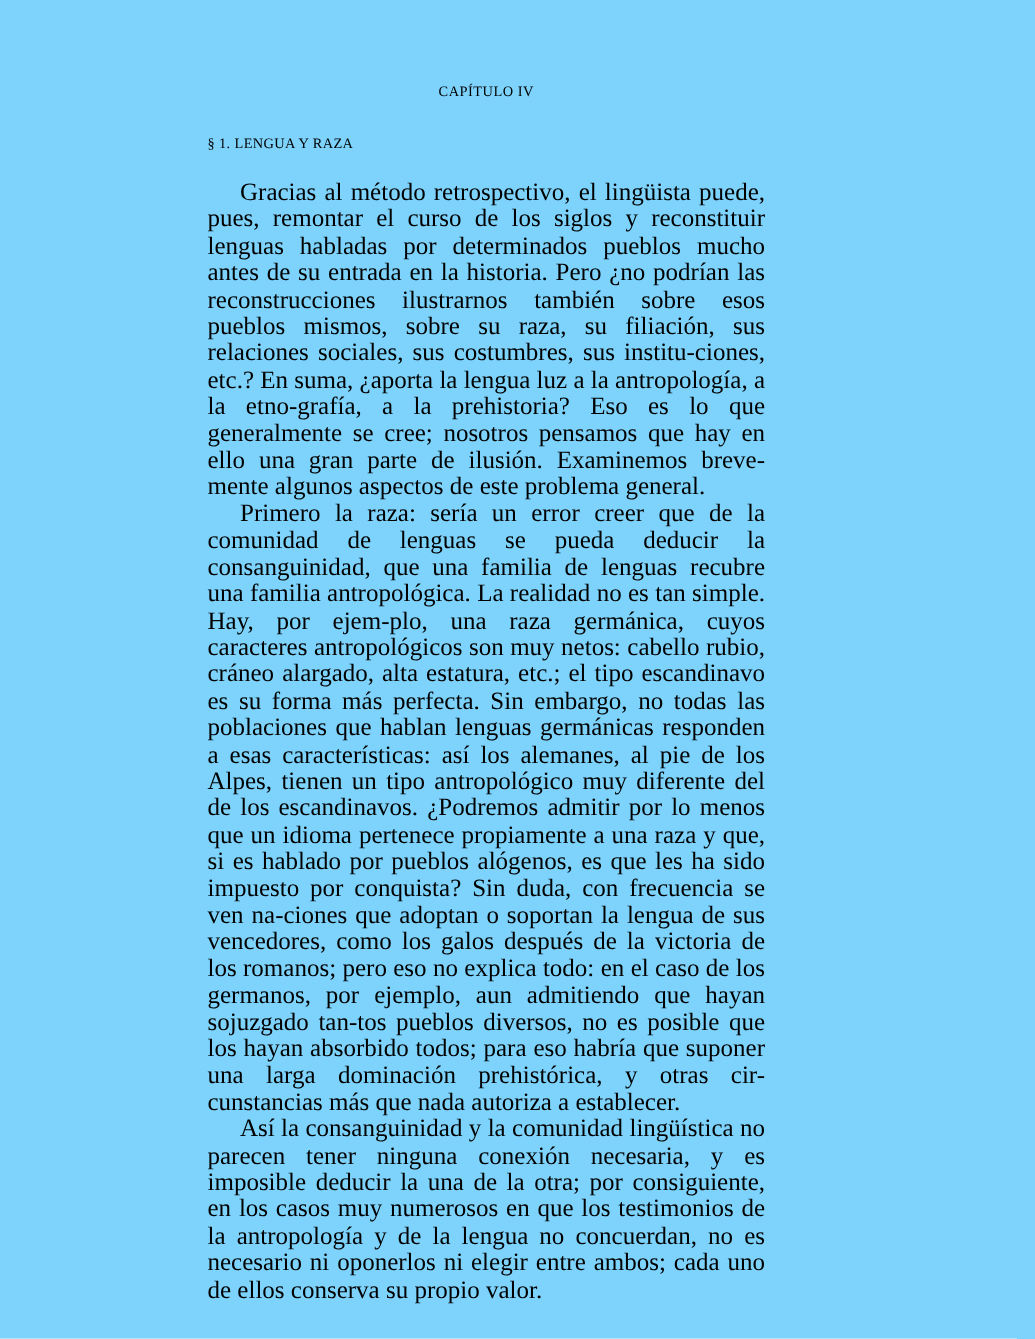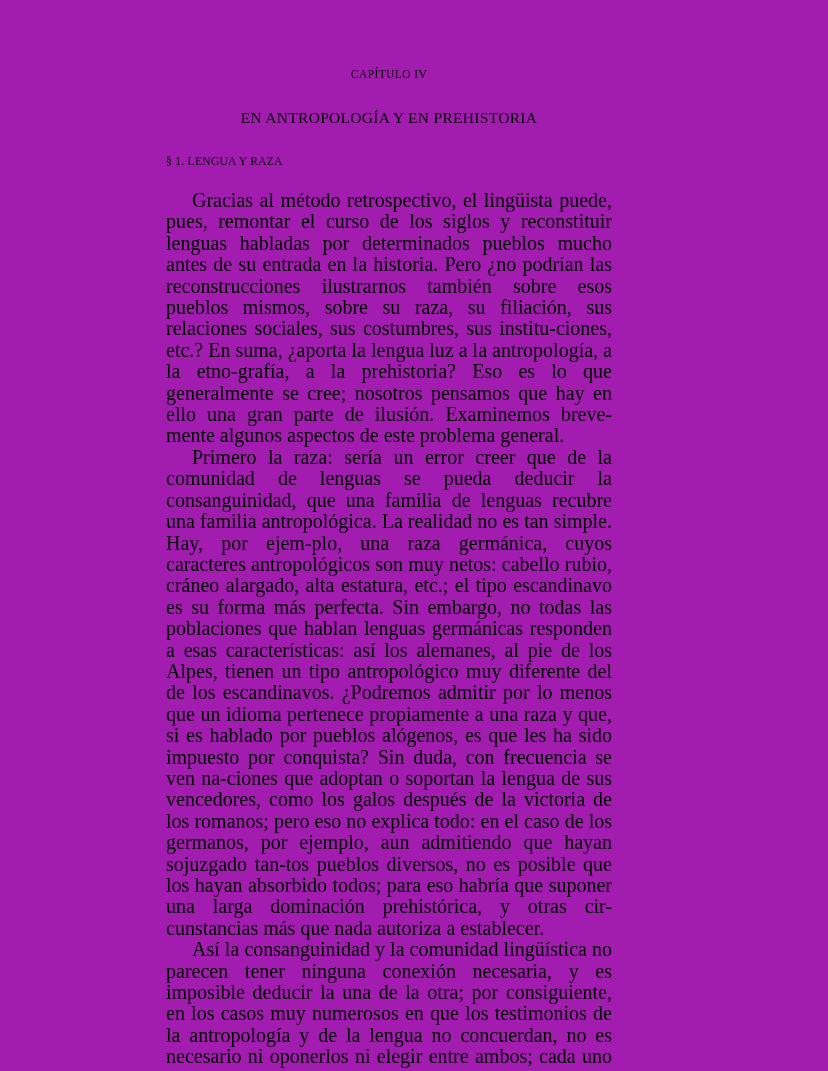--- a/index.html
+++ b/index.html
@@ -14,21 +14,21 @@
     color: #000000;
     position: relative;
     overflow: hidden;
   }
   .page {
     position: absolute;
     left: 0;
     top: 0;
     width: 828px;
     height: 1071px;
-    background: #a21caf;
+    background: #7dd3fc;
   }
   .content {
     position: absolute;
     left: 166px;
     top: 68px;
     width: 446px;
   }
   .chapter-label {
     text-align: center;
     font-size: 11.5px;
@@ -66,19 +66,18 @@
     text-indent: 26px;
     hyphens: manual;
   }
 </style>
 </head>
 <body>
 
 <div class="page">
   <div class="content">
     <div class="chapter-label">CAPÍTULO IV</div>
-    <div class="title-line2">EN ANTROPOLOGÍA Y EN PREHISTORIA</div>
     <div class="section-heading">§ 1. LENGUA Y RAZA</div>
     <p class="body-par">Gracias al método retrospectivo, el lingüista puede, pues, remontar el curso de los siglos y reconstituir lenguas habladas por determinados pueblos mucho antes de su entrada en la historia. Pero ¿no podrían las reconstrucciones ilustrarnos también sobre esos pueblos mismos, sobre su raza, su filiación, sus relaciones sociales, sus costumbres, sus institu-ciones, etc.? En suma, ¿aporta la lengua luz a la antropología, a la etno-grafía, a la prehistoria? Eso es lo que generalmente se cree; nosotros pensamos que hay en ello una gran parte de ilusión. Examinemos breve-mente algunos aspectos de este problema general.</p>
     <p class="body-par">Primero la raza: sería un error creer que de la comunidad de lenguas se pueda deducir la consanguinidad, que una familia de lenguas recubre una familia antropológica. La realidad no es tan simple. Hay, por ejem-plo, una raza germánica, cuyos caracteres antropológicos son muy netos: cabello rubio, cráneo alargado, alta estatura, etc.; el tipo escandinavo es su forma más perfecta. Sin embargo, no todas las poblaciones que hablan lenguas germánicas responden a esas características: así los alemanes, al pie de los Alpes, tienen un tipo antropológico muy diferente del de los escandinavos. ¿Podremos admitir por lo menos que un idioma pertenece propiamente a una raza y que, si es hablado por pueblos alógenos, es que les ha sido impuesto por conquista? Sin duda, con frecuencia se ven na-ciones que adoptan o soportan la lengua de sus vencedores, como los galos después de la victoria de los romanos; pero eso no explica todo: en el caso de los germanos, por ejemplo, aun admitiendo que hayan sojuzgado tan-tos pueblos diversos, no es posible que los hayan absorbido todos; para eso habría que suponer una larga dominación prehistórica, y otras cir-cunstancias más que nada autoriza a establecer.</p>
     <p class="body-par">Así la consanguinidad y la comunidad lingüística no parecen tener ninguna conexión necesaria, y es imposible deducir la una de la otra; por consiguiente, en los casos muy numerosos en que los testimonios de la antropología y de la lengua no concuerdan, no es necesario ni oponerlos ni elegir entre ambos; cada uno de ellos conserva su propio valor.</p>
   </div>
 </div>
 
 </body></html>

